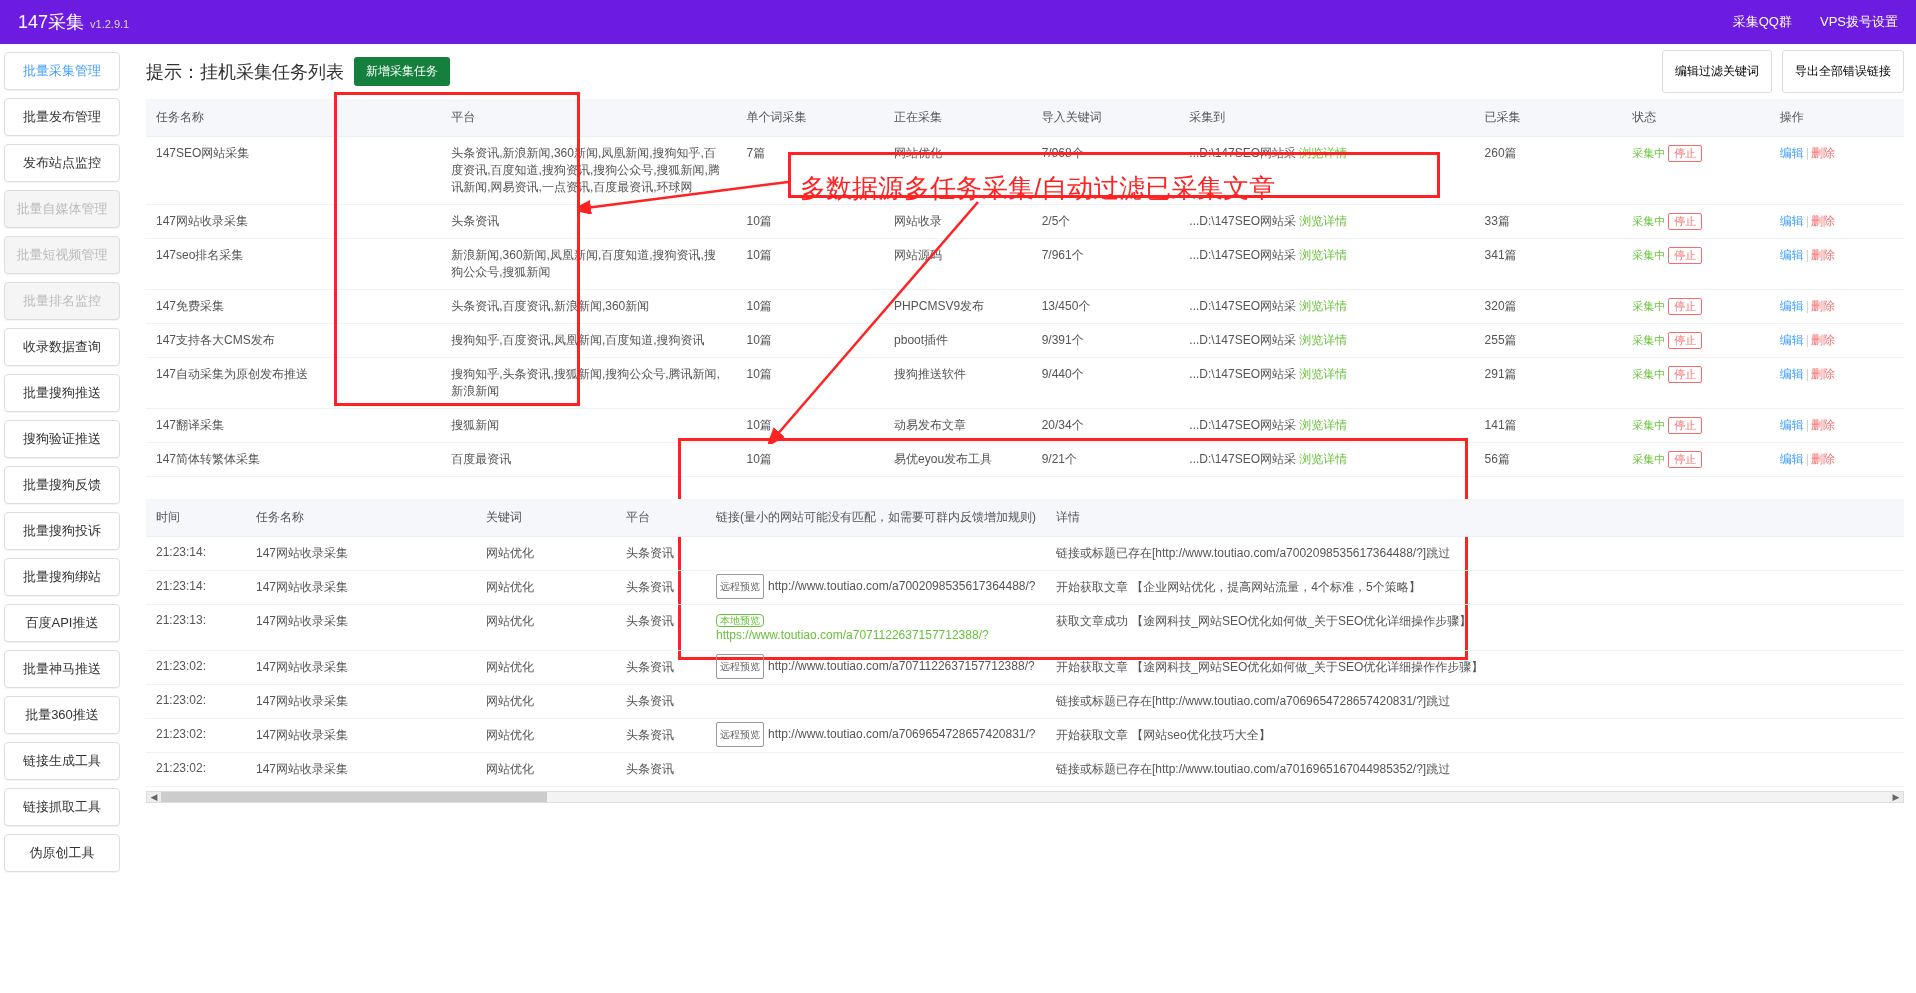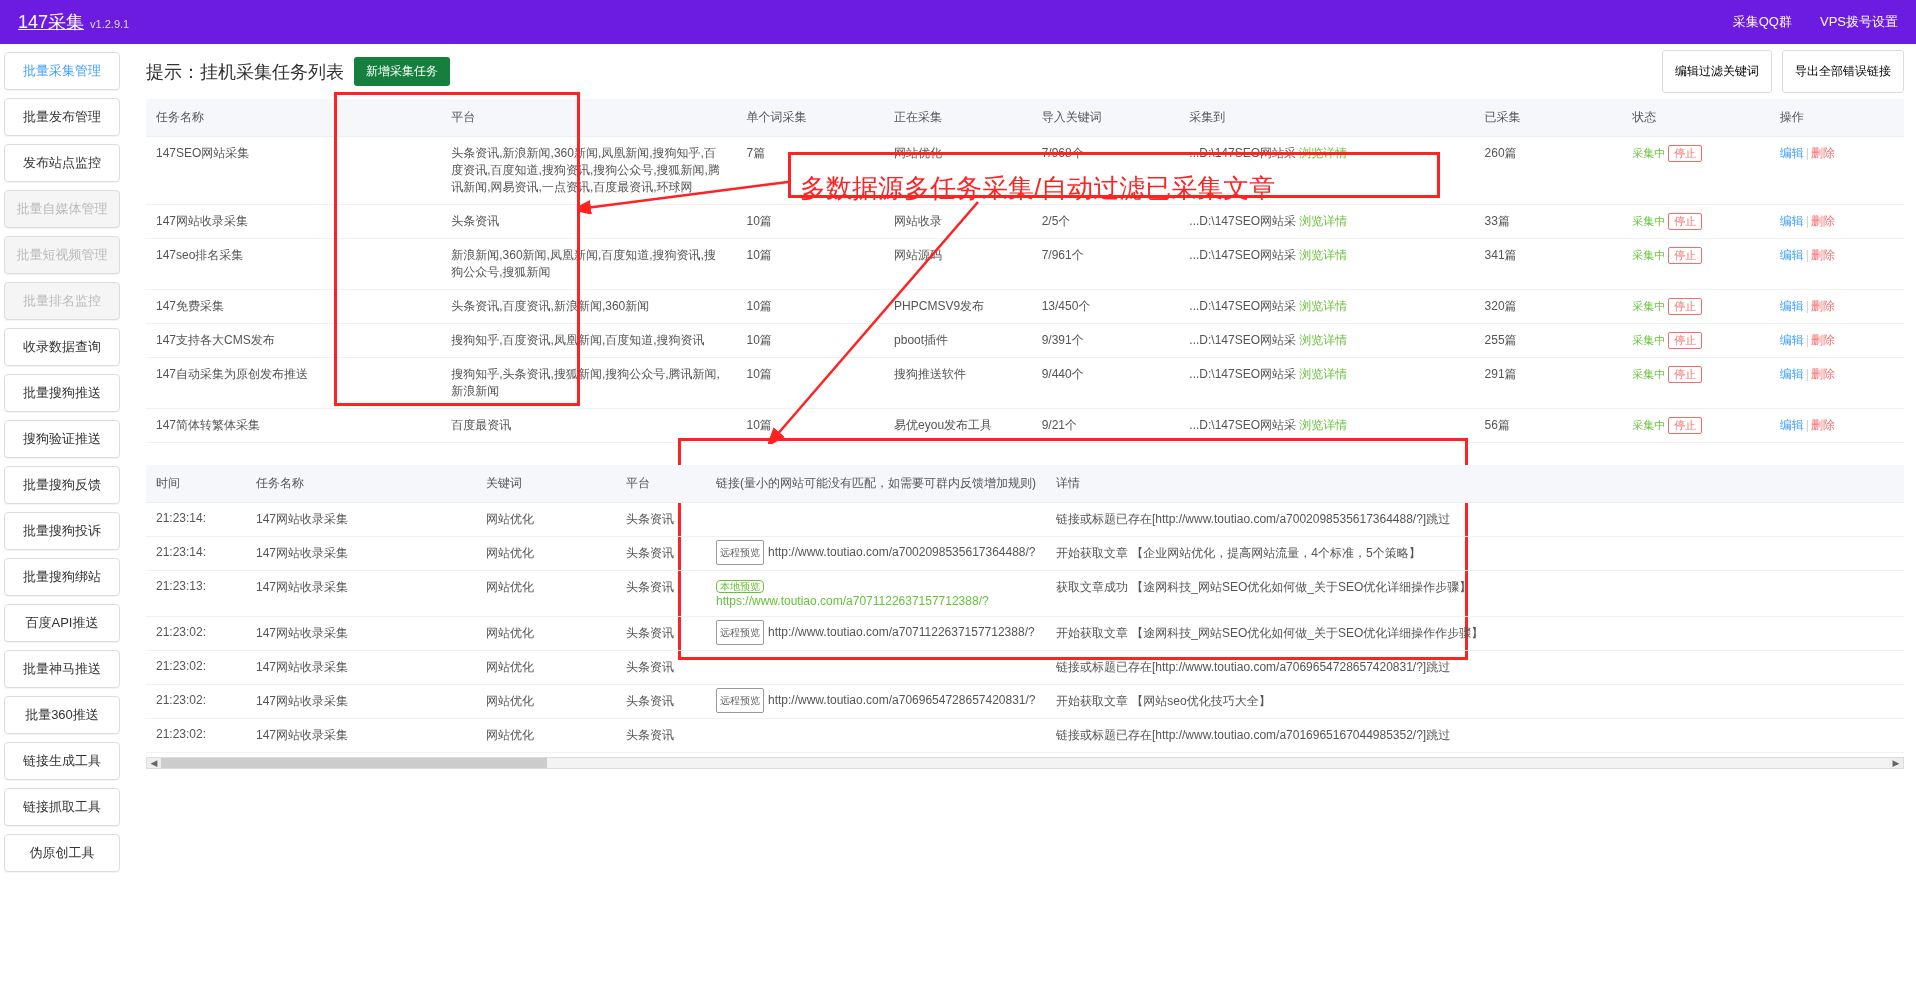--- a/index.html
+++ b/index.html
@@ -1,20 +1,20 @@
 <!DOCTYPE html>
 <html><head>
 <meta charset="utf-8">
 <style>
 * { box-sizing: border-box; margin: 0; padding: 0; }
 body { font-family: "Microsoft YaHei", Arial, sans-serif; font-size: 12px; color: #333; background: #fff; }
 
 .header { background: #6c1be0; color: #fff; height: 44px; display: flex; align-items: center; padding: 0 18px; justify-content: space-between; }
 .header-left { display: flex; align-items: baseline; gap: 6px; }
-.app-title { font-size: 18px; font-weight: 500; text-decoration: underline; }
+.app-title { font-size: 18px; font-weight: 500; }
 .app-version { font-size: 11px; color: #ddd; }
 .header-right { display: flex; gap: 28px; font-size: 13px; }
 .header-right span { cursor: pointer; }
 
 .container { display: flex; height: calc(993px - 44px); }
 
 .sidebar { width: 128px; padding: 8px 8px 8px 4px; display: flex; flex-direction: column; gap: 8px; overflow-y: auto; }
 .side-btn { background: #fff; border: 1px solid #ddd; border-radius: 4px; padding: 9px 6px; text-align: center; font-size: 13px; color: #333; cursor: pointer; box-shadow: 0 1px 1px rgba(0,0,0,0.05); }
 .side-btn.active { color: #409eff; text-align: center; }
 .side-btn.disabled { color: #bbb; background: #f5f5f5; }
@@ -219,20 +219,34 @@
               <td>9/440个</td>
               <td>...D:\147SEO网站采 <span class="link-green">浏览详情</span></td>
               <td>291篇</td>
               <td><span class="status-badge">
                   <span class="status-txt">采集中</span> 
                   <span class="stop-btn">停止</span>
                 </span></td>
               <td><span class="op-link">编辑</span><span class="op-sep">|</span><span class="op-del">删除</span></td>
             </tr>
             <tr>
+              <td>147翻译采集</td>
+              <td>搜狐新闻</td>
+              <td>10篇</td>
+              <td>动易发布文章</td>
+              <td>20/34个</td>
+              <td>...D:\147SEO网站采 <span class="link-green">浏览详情</span></td>
+              <td>141篇</td>
+              <td><span class="status-badge">
+                  <span class="status-txt">采集中</span> 
+                  <span class="stop-btn">停止</span>
+                </span></td>
+              <td><span class="op-link">编辑</span><span class="op-sep">|</span><span class="op-del">删除</span></td>
+            </tr>
+            <tr>
               <td>147简体转繁体采集</td>
               <td>百度最资讯</td>
               <td>10篇</td>
               <td>易优eyou发布工具</td>
               <td>9/21个</td>
               <td>...D:\147SEO网站采 <span class="link-green">浏览详情</span></td>
               <td>56篇</td>
               <td><span class="status-badge">
                   <span class="status-txt">采集中</span> 
                   <span class="stop-btn">停止</span>

